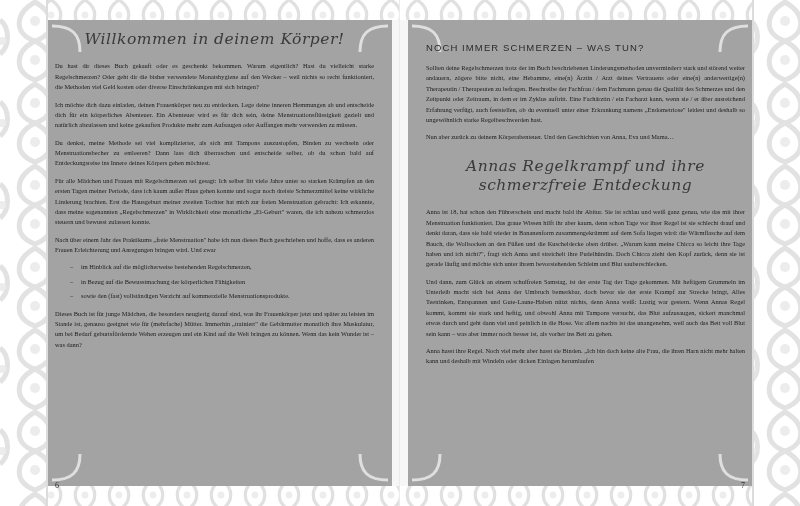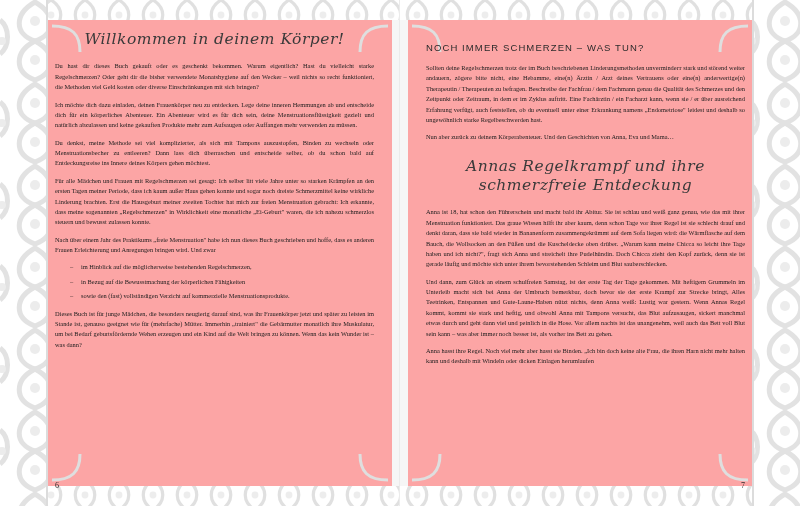--- a/index.html
+++ b/index.html
@@ -10,21 +10,21 @@
     width: 800px;
     height: 506px;
     overflow: hidden;
     background: #ffffff;
     font-family: "Liberation Serif", serif;
   }
   .spread {
     position: relative;
     width: 800px;
     height: 506px;
-    background: #fca5a5;
+    background: #a3a3a3;
     display: flex;
     justify-content: flex-end;
   }
   
   .ornament-layer {
     position: absolute;
     inset: 0;
     pointer-events: none;
   }
   .page {

